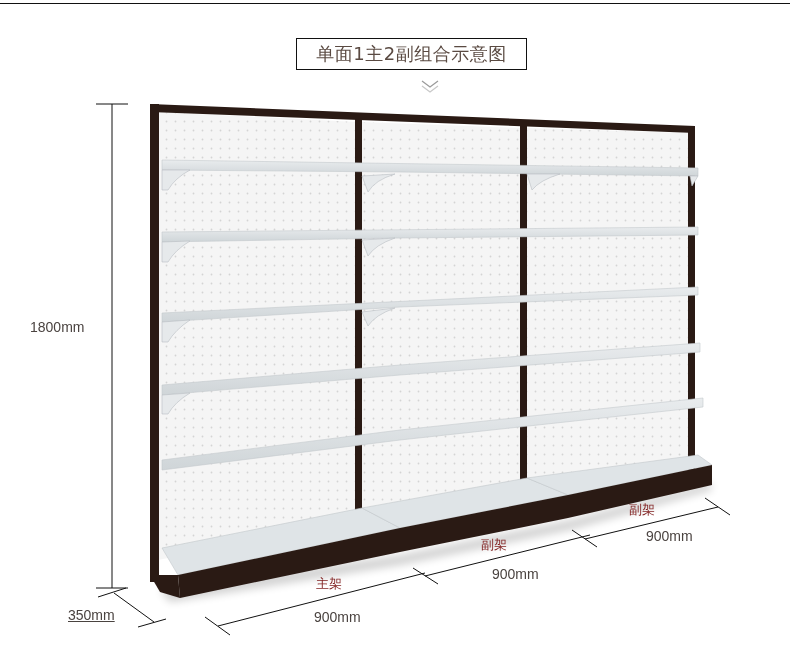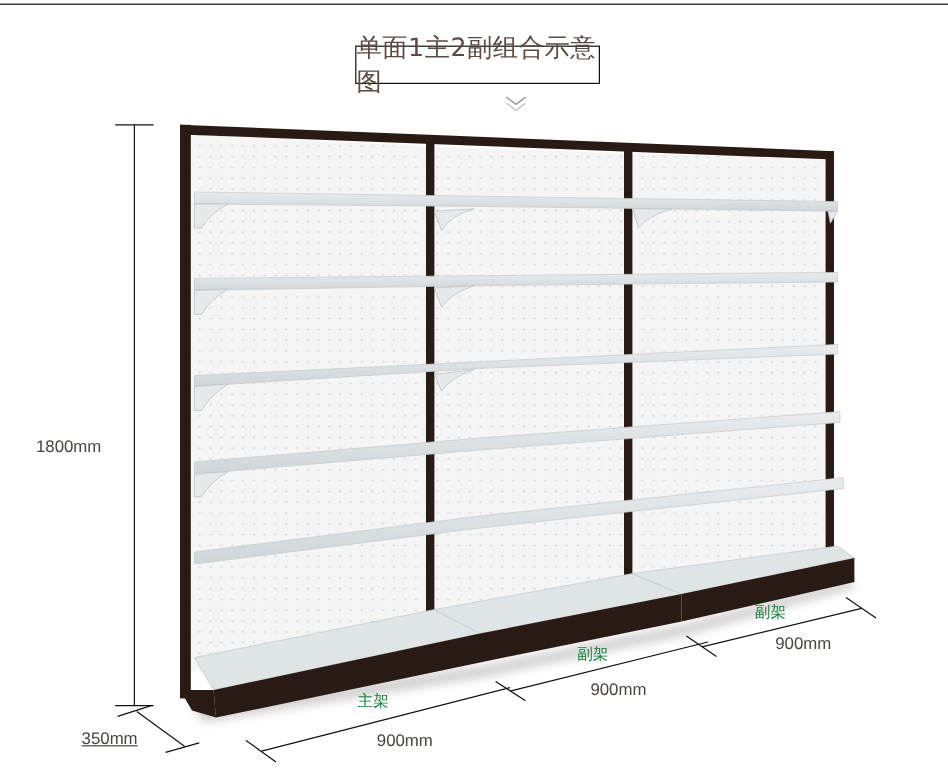--- a/index.html
+++ b/index.html
@@ -1,21 +1,21 @@
 <!DOCTYPE html>
 <html><head>
 <meta charset="utf-8">
 <style>
   html, body { margin:0; padding:0; background:#ffffff; }
   body { width:790px; height:651px; position:relative; overflow:hidden; font-family:"DejaVu Sans", "Liberation Sans", sans-serif; }
   .top-rule { position:absolute; left:0; top:3px; width:790px; height:1px; background:#111; }
-  .title-box { position:absolute; left:296px; top:38px; width:204px; height:32px; border:1.5px solid #111; box-sizing:border-box; display:flex; align-items:center; justify-content:center; font-size:21px; color:#5a4a42; letter-spacing:0.5px; }
+  .title-box { position:absolute; left:296px; top:38px; width:231px; height:32px; border:1.5px solid #111; box-sizing:border-box; display:flex; align-items:center; justify-content:center; font-size:18px; color:#5a4a42; letter-spacing:0.5px; }
   .chev { position:absolute; left:418px; top:78px; width:24px; height:16px; }
   .label { position:absolute; color:#4a4340; font-family:"Liberation Sans", sans-serif; font-size:14px; white-space:nowrap; }
-  .label.cn { font-family:Liberation Serif, serif; font-size:13px; color:#15803d; }
+  .label.cn { font-family:Liberation Serif, serif; font-size:13px; color:#7f1d1d; }
   svg.diagram { position:absolute; left:0; top:0; }
 </style>
 </head>
 <body>
 
 <div class="top-rule"></div>
 
 <div class="title-box">单面1主2副组合示意图</div>
 
 <svg class="chev" viewBox="0 0 24 16">
@@ -108,21 +108,21 @@
 
     <line x1="413" y1="568" x2="438" y2="584"></line>
     <line x1="425" y1="576" x2="590" y2="535"></line>
 
     <line x1="572" y1="530" x2="597" y2="547"></line>
     <line x1="585" y1="539" x2="718" y2="507"></line>
     <line x1="705" y1="498" x2="730" y2="515"></line>
   </g>
 </svg>
 
-<div class="label" style="left:30px; top:319px;margin-top:45px;">1800mm</div>
+<div class="label" style="left:30px; top:319px;">1800mm</div>
 <div class="label" style="left:68px; top:607px;text-decoration:underline;">350mm</div>
 <div class="label" style="left:314px; top:609px;">900mm</div>
 <div class="label" style="left:492px; top:566px;">900mm</div>
 <div class="label" style="left:646px; top:528px;">900mm</div>
 
-<div class="label cn" style="left:298px; top:575px;">主架</div>
+<div class="label cn" style="left:316px; top:575px;">主架</div>
 <div class="label cn" style="left:481px; top:536px;">副架</div>
 <div class="label cn" style="left:629px; top:501px;">副架</div>
 
 </body></html>

